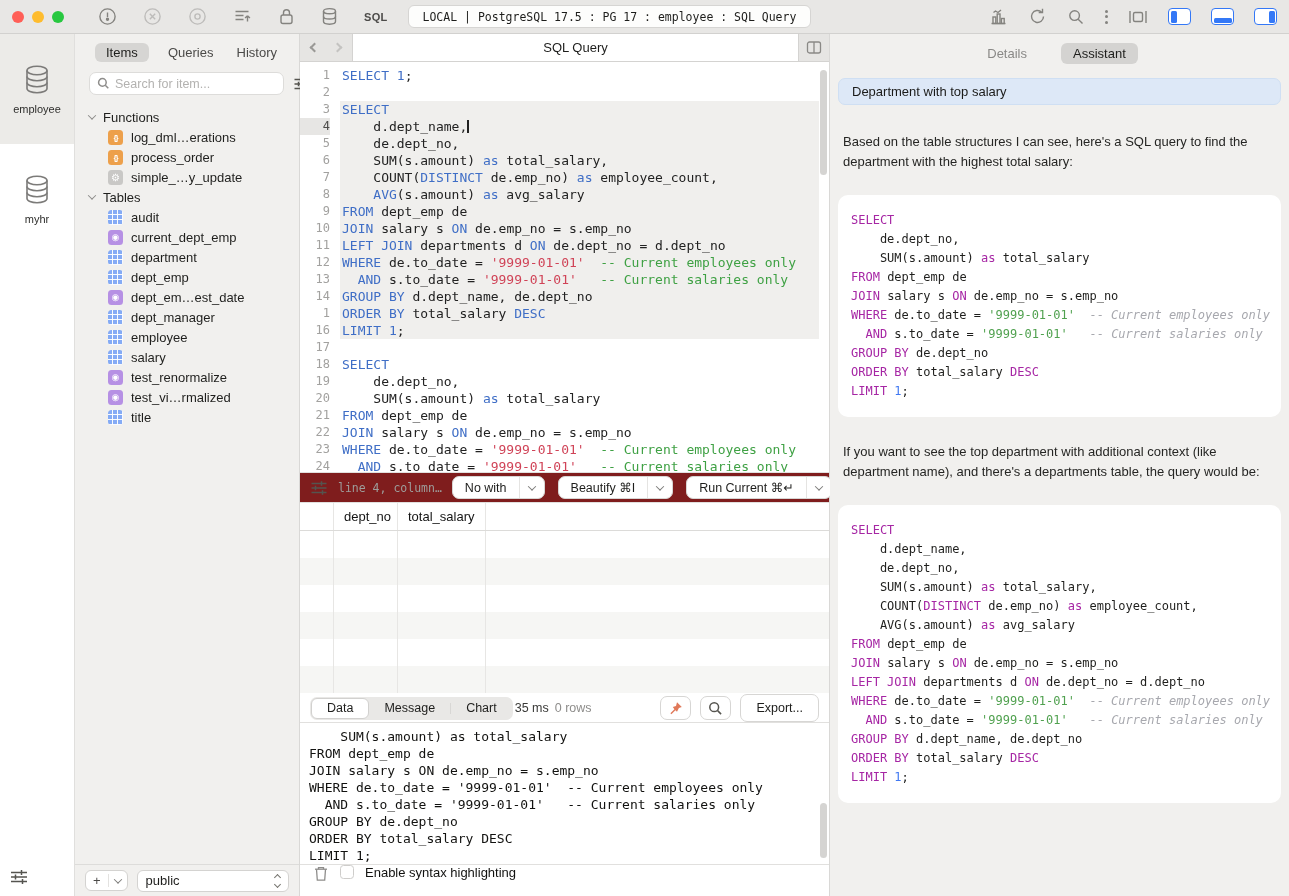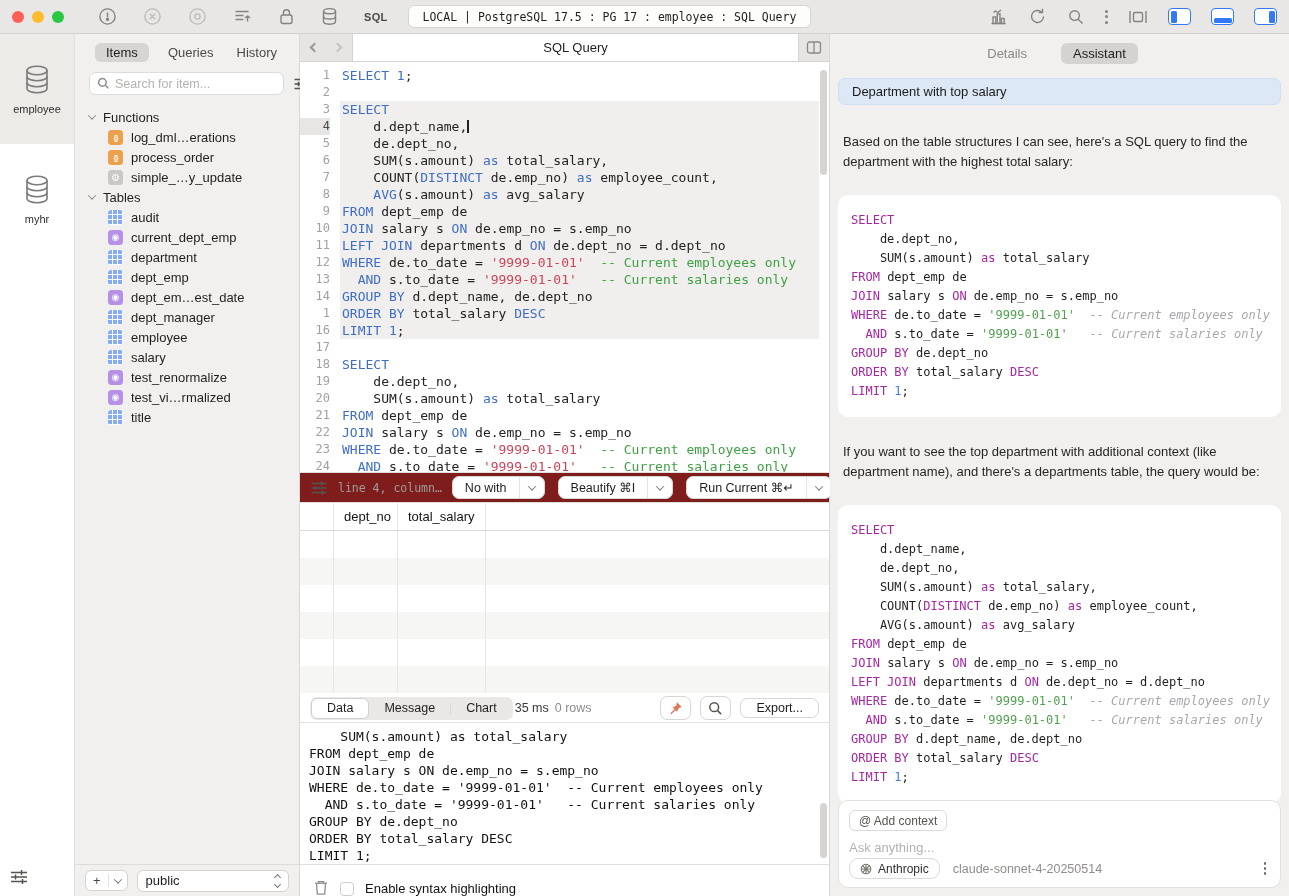--- a/index.html
+++ b/index.html
@@ -101,27 +101,27 @@
   .resultbar{height:28px;flex:none;display:flex;align-items:center;gap:2px;padding:0 10px;background:#fff}
   .segmented{display:flex;align-items:stretch;background:#e9e8e6;border-radius:7px;height:23px;padding:1px}
   .seg{display:flex;align-items:center;padding:0 15px;font-size:12.5px;color:#1e1e1c}
   .seg.sel{background:#fff;border:1px solid #d2d1cf;border-radius:6px}
   .seg-div{width:1px;background:#d8d7d5;margin:5px 0}
   .meta{display:flex;gap:6px;align-items:baseline;white-space:nowrap}
   .meta .t{color:#3a3a38;font-size:12.5px}
   .meta .r{color:#8e8d8b;font-size:12.5px}
   .rb-right{margin-left:auto;display:flex;align-items:center;gap:9px}
   .icon-btn{width:31px;height:24px;border:1px solid #d7d6d4;border-radius:7px;background:#fff;display:flex;align-items:center;justify-content:center;color:#5c5b59}
-  .export-btn{height:20px;border:1px solid #d7d6d4;border-radius:7px;background:#fff;display:flex;align-items:center;padding:0 15px;font-size:12.5px;color:#1e1e1c}
+  .export-btn{height:28px;border:1px solid #d7d6d4;border-radius:7px;background:#fff;display:flex;align-items:center;padding:0 15px;font-size:12.5px;color:#1e1e1c}
 
   .preview{height:142px;flex:none;border-top:1px solid #e1e0de;background:#fff;font-family:"DejaVu Sans Mono",monospace;font-size:13px;padding:5px 9px;position:relative;overflow:hidden}
   .pl{height:17px;line-height:17px;white-space:pre;color:#121210}
   .pv-thumb{position:absolute;right:2px;bottom:6px;width:7px;height:55px;border-radius:4px;background:#d5d4d2}
 
-  .bottombar{height:32px;flex:none;border-top:1px solid #e1e0de;background:#fff;display:flex;align-items:flex-end;gap:11px;padding:0 13px}
+  .bottombar{height:32px;flex:none;border-top:1px solid #e1e0de;background:#fff;display:flex;align-items:flex-start;gap:11px;padding:0 13px}
   .trash{color:#8e8d8b}
   .checkbox{width:14px;height:14px;border:1.5px solid #cecdcb;border-radius:3.5px;background:#fff;flex:none}
   .cb-label{color:#121210}
 
   
   .assistant{flex:1;background:#f1f0ee;position:relative;overflow:hidden}
   .as-tabs{position:absolute;top:9px;left:0;right:0;display:flex;justify-content:center;align-items:center;gap:28px;color:#8a8987}
   .as-tab{padding:3px 6px;border-radius:6px}
   .as-tab.sel{background:#d4d3d1;color:#1e1e1c;padding:3px 12px}
   .banner{position:absolute;top:44px;left:8px;right:8px;height:27px;background:#dde8f7;border:1px solid #cfdff3;border-radius:7px;display:flex;align-items:center;padding:0 13px;color:#1b1b19}
@@ -600,35 +600,16 @@
           <div class="acl"><span class="ak">FROM</span><span> dept_emp de</span></div>
           <div class="acl"><span class="ak">JOIN</span><span> salary s </span><span class="ak">ON</span><span> de.emp_no = s.emp_no</span></div>
           <div class="acl"><span class="ak">LEFT JOIN</span><span> departments d </span><span class="ak">ON</span><span> de.dept_no = d.dept_no</span></div>
           <div class="acl"><span class="ak">WHERE</span><span> de.to_date = </span><span class="as2">'9999-01-01'</span><span>  </span><span class="ac">-- Current employees only</span></div>
           <div class="acl"><span>  </span><span class="ak">AND</span><span> s.to_date = </span><span class="as2">'9999-01-01'</span><span>   </span><span class="ac">-- Current salaries only</span></div>
           <div class="acl"><span class="ak">GROUP BY</span><span> d.dept_name, de.dept_no</span></div>
           <div class="acl"><span class="ak">ORDER BY</span><span> total_salary </span><span class="ak">DESC</span></div>
           <div class="acl"><span class="ak">LIMIT</span><span> </span><span class="an">1</span><span>;</span></div>
         </div>
 
-      <div class="input-card">
-        <div class="ctx-chip">@ Add context</div>
-        <input class="ask" placeholder="Ask anything..." style="">
-        <div class="model-row">
-          <div class="provider-pill">
-            <svg width="12" height="12" viewBox="0 0 12 12" fill="none" stroke="#76756f" stroke-width="1.1">
-                <circle cx="6" cy="6" r="4.8"></circle>
-                <path d="M6 1.2v9.6M1.2 6h9.6M2.6 2.6l6.8 6.8M9.4 2.6L2.6 9.4"></path>
-              </svg>
-            <span>Anthropic</span>
-          </div>
-          <span class="model-name">claude-sonnet-4-20250514</span>
-          <div class="kebab2">
-              <i></i>
-              <i></i>
-              <i></i>
-            </div>
-        </div>
-      </div>
     </div>
 
   </div>
 </div>
 
 </body></html>

